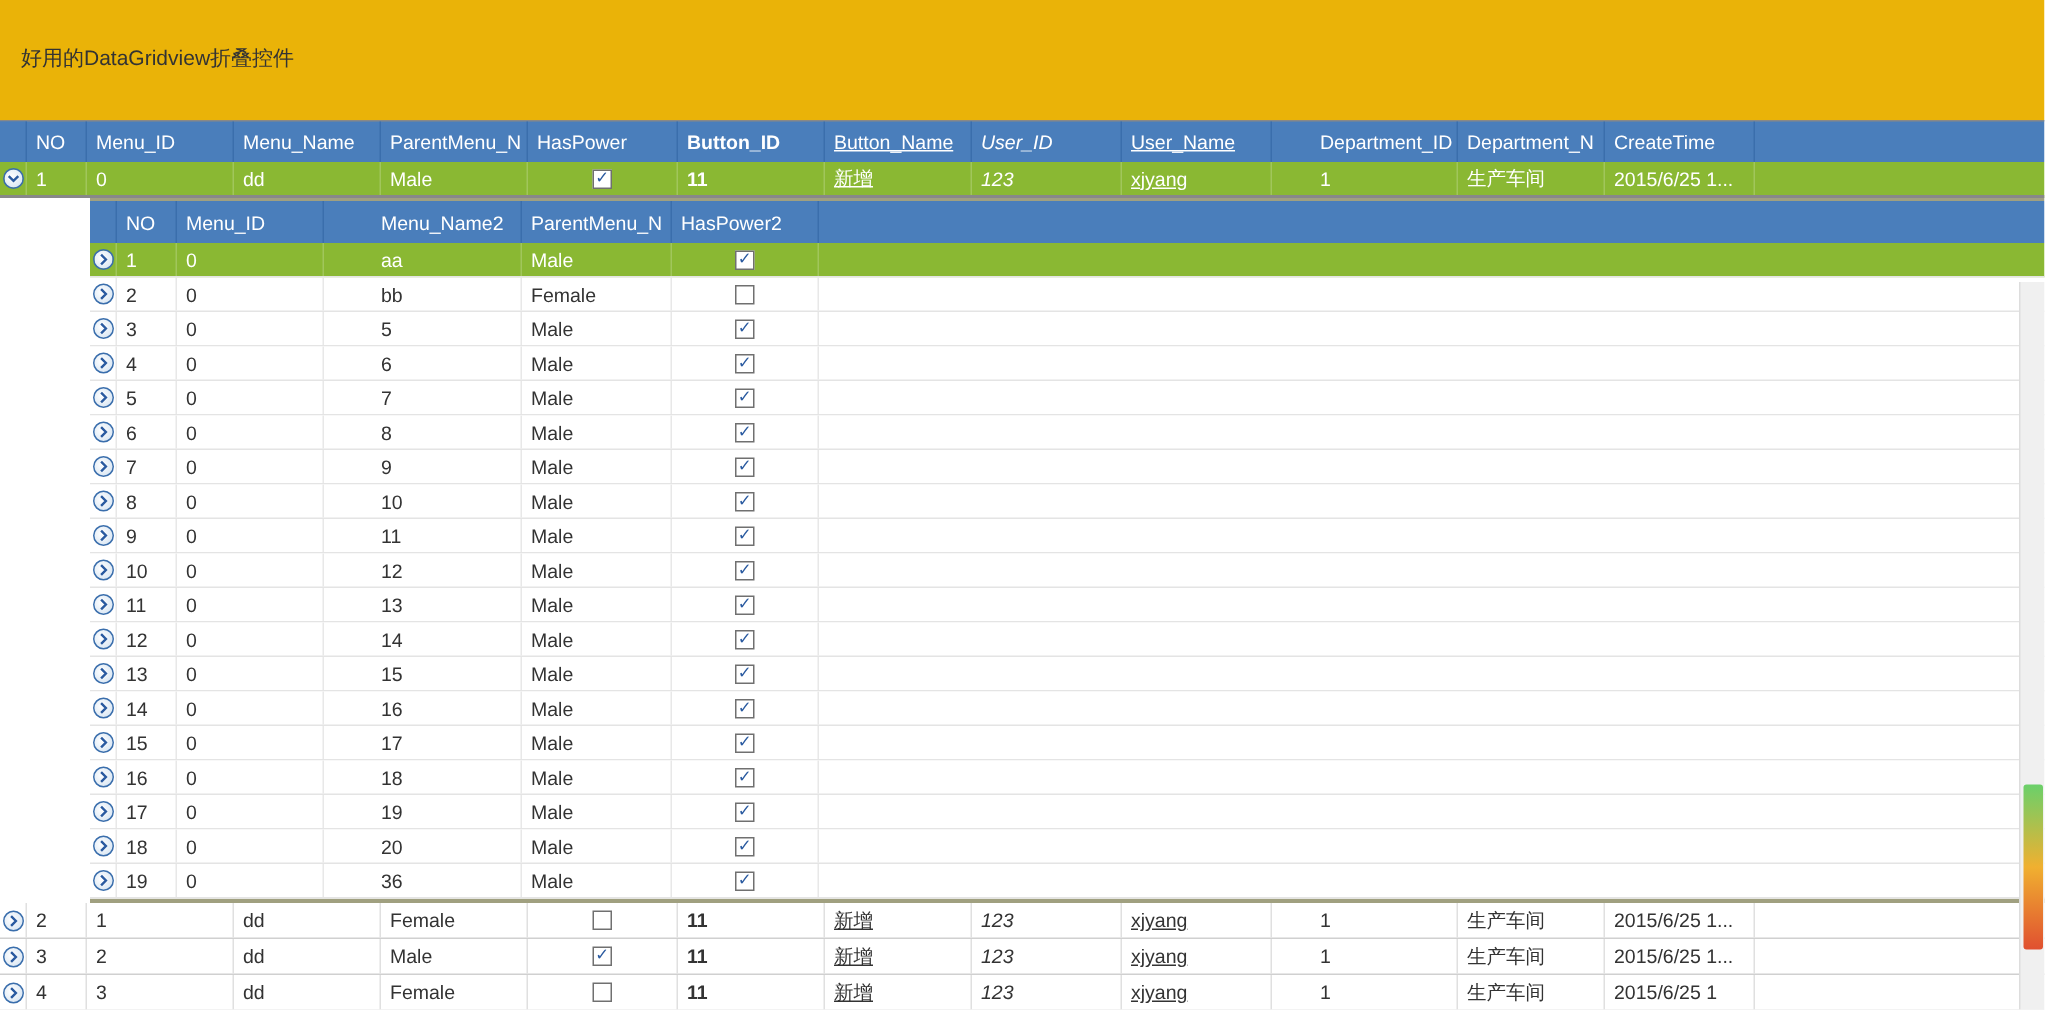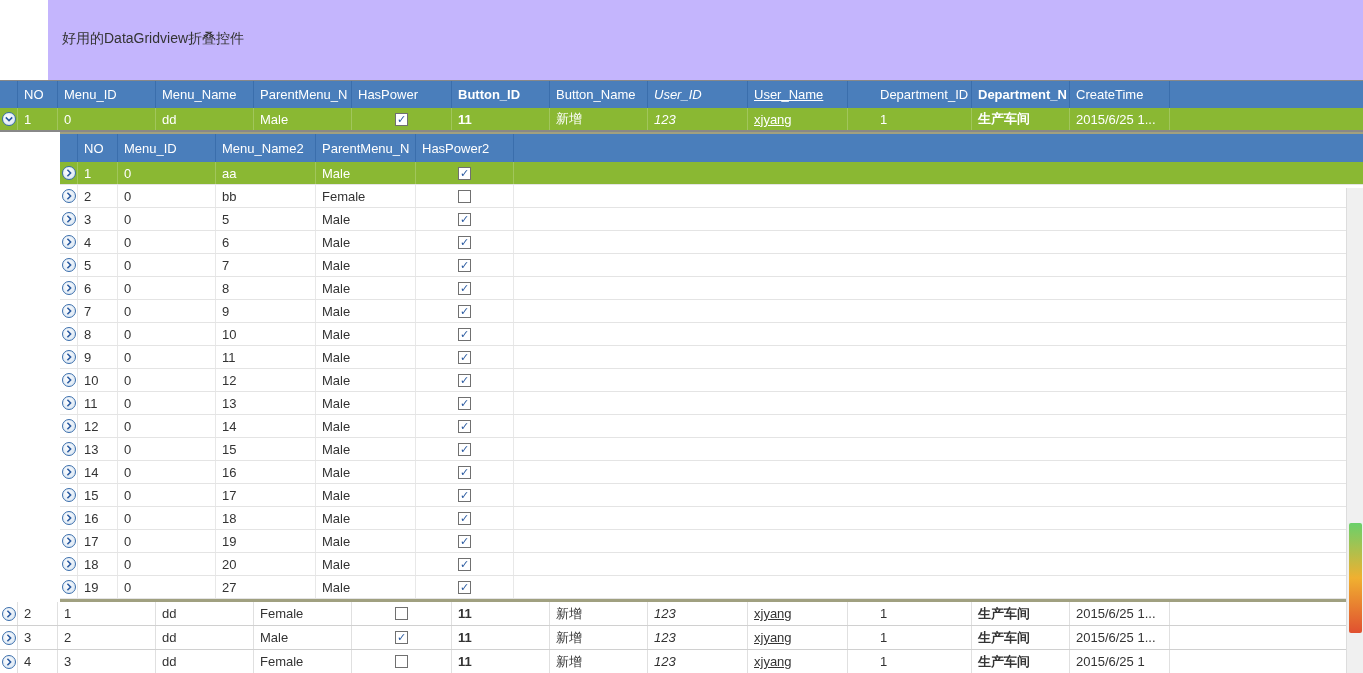--- a/index.html
+++ b/index.html
@@ -8,22 +8,21 @@
   font-size: 13px;
   background: #fff;
   width: 1363px;
   height: 673px;
   overflow: hidden;
   position: relative;
 }
 .title-area {
   height: 80px;
   padding: 30px 0 0 14px;
-  background: #c4b5fd;
-  margin-left: 48px;
+  background: #eab308;
 }
 .title-area span { font-size: 14px; color: #333; }
 
 
 .hdr {
   display: flex;
   background: #4a7ebb;
   color: #fff;
   height: 28px;
   align-items: center;
@@ -81,31 +80,31 @@
 .child-row.selected .cell { border-right: 1px solid rgba(255,255,255,0.2); }
 .child-row .expander-cell { width: 18px; justify-content: center; padding: 0; }
 
 
 .c-no   { width: 40px; }
 .c-menuid { width: 98px; }
 .c-menuname { width: 98px; }
 .c-parentmenu { width: 98px; }
 .c-haspower { width: 100px; justify-content: center; }
 .c-buttonid { width: 98px; font-weight: bold; }
-.c-buttonname { width: 98px; }
+.c-buttonname { width: 98px; text-decoration: underline; }
 .c-userid { width: 100px; font-style: italic; }
 .c-username { width: 100px; text-decoration: underline; }
 .c-deptid { width: 98px; margin-left: 26px; }
-.c-deptname { width: 98px; font-weight: bold; }
+.c-deptname { width: 98px; }
 .c-createtime { width: 100px; }
 
 
 .cc-no { width: 40px; }
 .cc-menuid { width: 98px; }
-.cc-menuname2 { width: 100px; }
+.cc-menuname2 { width: 100px; margin-left: 32px; }
 .cc-parentmenu { width: 100px; }
 .cc-haspower2 { width: 98px; justify-content: center; }
 
 
 .expander {
   width: 14px; height: 14px;
   border: 1px solid #3a6eac;
   border-radius: 50%;
   background: radial-gradient(circle at 40% 40%, #fff, #d0e0f0);
   display: inline-flex;
@@ -504,21 +503,21 @@
         <div class="child-row">
     <div class="cell expander-cell">
             <span class="expander">
               <svg viewBox="0 0 10 10">
                 <path d="M3 1 L7 5 L3 9" fill="none" stroke="#2a5aa0" stroke-width="2"></path>
               </svg>
             </span>
           </div>
     <div class="cell cc-no">19</div>
     <div class="cell cc-menuid">0</div>
-    <div class="cell cc-menuname2">27</div>
+    <div class="cell cc-menuname2">36</div>
     <div class="cell cc-parentmenu">Male</div>
     <div class="cell cc-haspower2">
             <span class="chk checked"></span>
           </div>
   </div>
       </div>
       <div class="row-main">
     <div class="cell expander-cell">
           <span class="expander">
             <svg viewBox="0 0 10 10">

